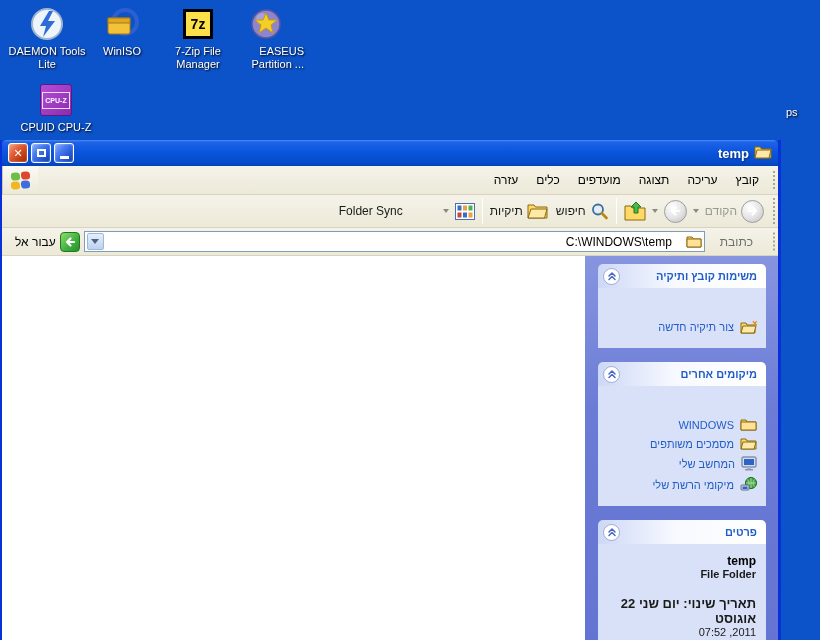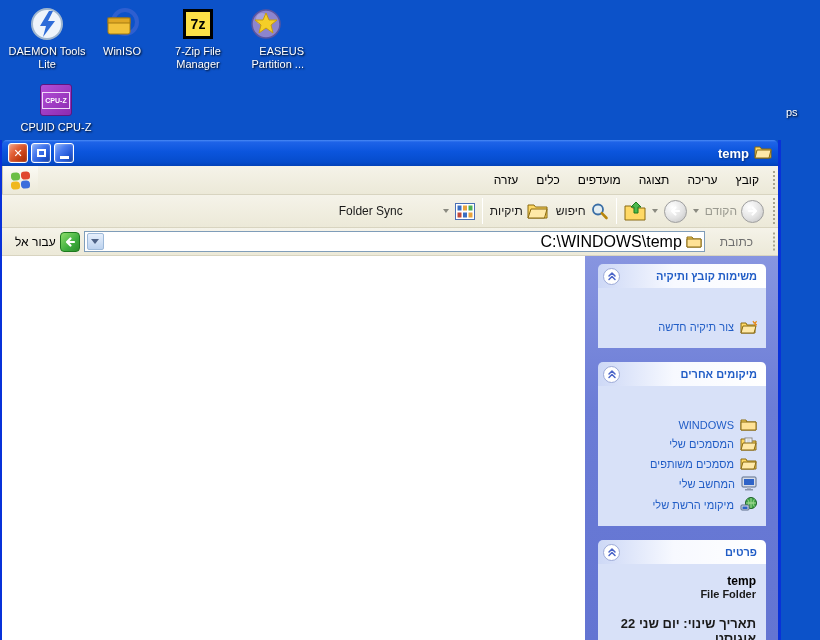--- a/index.html
+++ b/index.html
@@ -50,21 +50,21 @@
   .tbtn.disabled .lbl { color:#9a9a90; }
   .nav-circle { width:23px; height:23px; border-radius:50%; border:1px solid #9e9e9e;
     background:radial-gradient(circle at 35% 30%,#ffffff,#e3e3e3 55%,#bdbdbd 100%);
     display:flex; align-items:center; justify-content:center; }
   .ddown { width:0; height:0; border-left:3px solid transparent; border-right:3px solid transparent; border-top:4px solid #8a8a80; margin:0 2px; cursor:pointer; }
   .fsync { font-size:12px; color:#1a1a1a; margin:0 34px; cursor:pointer; }
 
   .addrbar { height:28px; flex:0 0 28px; }
   .addr-label { font-size:12px; color:#6f6f6f; padding:0 15px; }
   .addr-combo { flex:1; height:21px; background:#fff; border:1px solid #7f9db9; display:flex; align-items:center; padding:0 2px; cursor:text; }
-  .addr-text { font-size:16px; color:#000; direction:ltr; margin:0 4px; }
+  .addr-text { font-size:12px; color:#000; direction:ltr; margin:0 14px; }
   .combo-drop { margin-right:auto; width:17px; height:17px; background:linear-gradient(180deg,#e6effc,#bcd2ee); border:1px solid #9db9d9; border-radius:2px; display:flex; align-items:center; justify-content:center; cursor:pointer; }
   .combo-drop i { width:0; height:0; border-left:4px solid transparent; border-right:4px solid transparent; border-top:5px solid #4d6185; }
   .go-btn { width:20px; height:20px; border-radius:4px; border:1px solid #1e7a1e;
     background:linear-gradient(135deg,#8ede6a,#3fae3f 60%,#2b8e2b); display:flex; align-items:center; justify-content:center; margin:0 4px; cursor:pointer; }
   .go-label { font-size:12px; color:#000; padding-left:13px; cursor:pointer; }
 
   
   .content { flex:1; direction:rtl; display:flex; min-height:0; }
   .filearea { flex:1; background:#fff; }
   .taskpane { width:193px; flex:0 0 193px; background:linear-gradient(180deg,#8795e0 0%,#6b7cd6 40%,#6374d2 100%); padding:8px 12px 0 13px; overflow:hidden; }
@@ -298,29 +298,20 @@
         </div>
         <div class="panel-body">
           <div class="task-item">
             <svg width="17" height="13" viewBox="0 0 17 13">
                 <path d="M1 2h5l1 2h9v8H1z" fill="#ffd965" stroke="#8a6a10"></path>
                 <path d="M1 4h15v8H1z" fill="#ffe296" stroke="#8a6a10"></path>
               </svg>
             <span class="txt">WINDOWS</span>
           </div>
           <div class="task-item">
-            <svg width="17" height="14" viewBox="0 0 17 14">
-                <path d="M1 2h5l1 2h9v9H1z" fill="#ffd965" stroke="#8a6a10"></path>
-                <rect x="5" y="1" width="7" height="9" fill="#fff" stroke="#8a8a8a"></rect>
-                <path d="M6.5 3h4M6.5 5h4M6.5 7h4" stroke="#9ab" stroke-width="0.8"></path>
-                <path d="M3 6h13l-2 7H1z" fill="#ffe9a8" stroke="#8a6a10"></path>
-              </svg>
-            <span class="txt">המסמכים שלי</span>
-          </div>
-          <div class="task-item">
             <svg width="17" height="13" viewBox="0 0 17 13">
                 <path d="M1 2h5l1 2h9v8H1z" fill="#ffd965" stroke="#8a6a10"></path>
                 <path d="M3 5h13l-2 7H1z" fill="#ffe9a8" stroke="#8a6a10"></path>
               </svg>
             <span class="txt">מסמכים משותפים</span>
           </div>
           <div class="task-item">
             <svg width="16" height="15" viewBox="0 0 16 15">
                 <rect x="1" y="1" width="14" height="10" rx="1" fill="#d6dce8" stroke="#5a6c8a"></rect>
                 <rect x="3" y="3" width="10" height="6" fill="#2e63c8"></rect>

